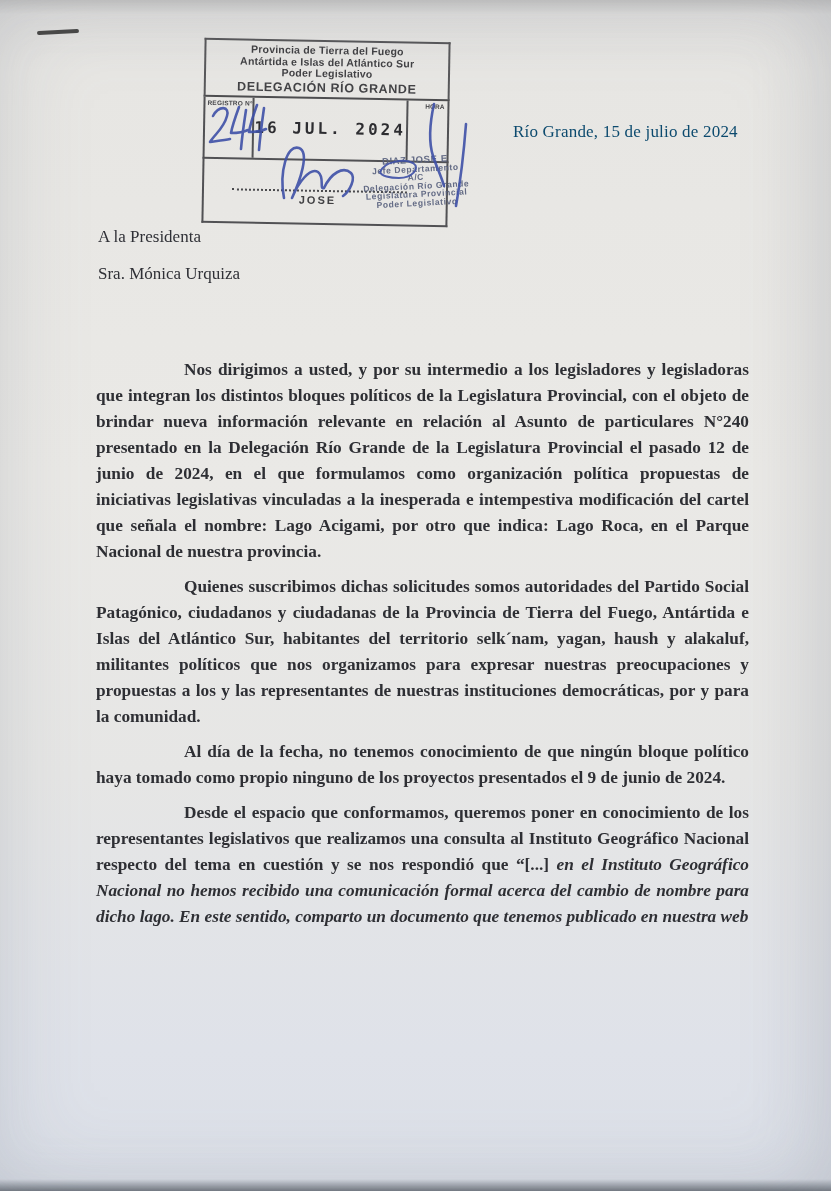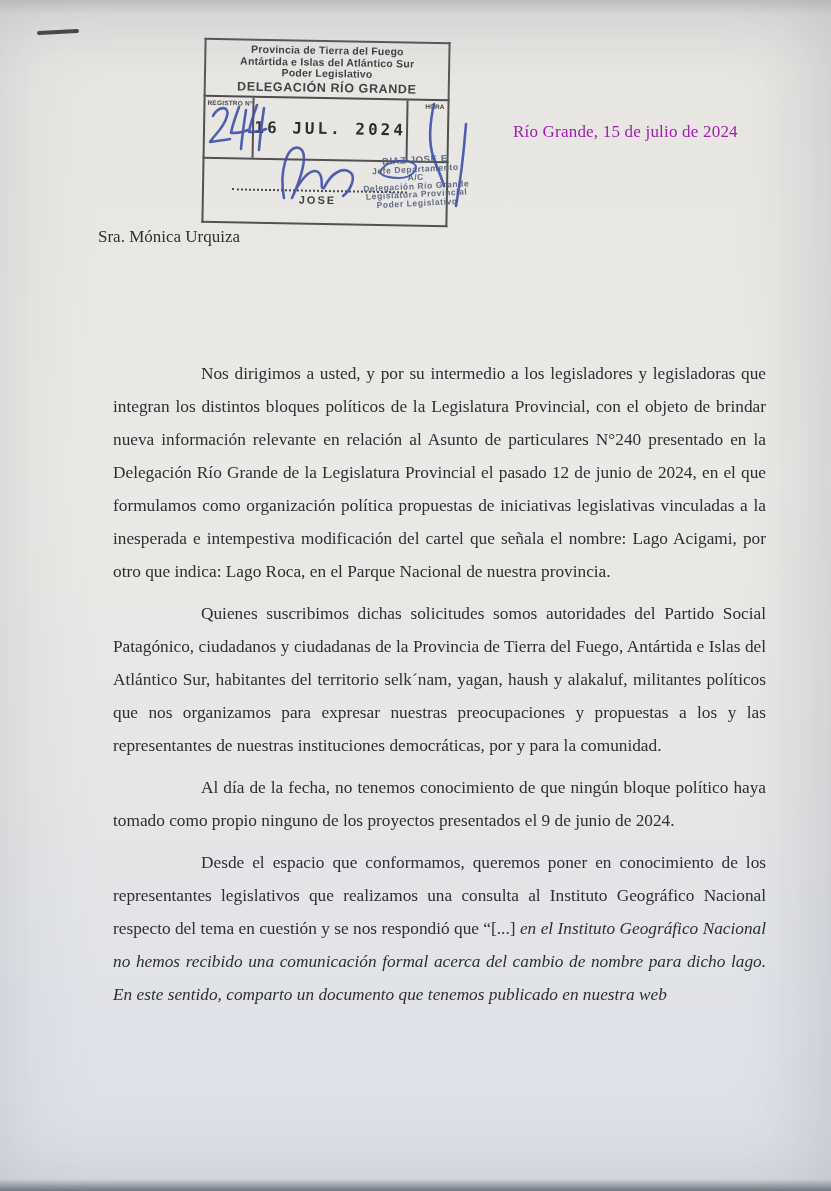--- a/index.html
+++ b/index.html
@@ -32,24 +32,24 @@
   
   .inkstamp{position:absolute;left:352px;top:156px;width:128px;transform:rotate(-3deg);
     text-align:center;font-family:"Liberation Sans", sans-serif;font-weight:bold;
     color:rgba(88,97,125,0.92);pointer-events:none;}
   .inkstamp .l{font-size:8.5px;line-height:8.6px;letter-spacing:.6px;white-space:nowrap;}
   .inkstamp .l1{font-size:9.5px;}
 
   .handwriting{position:absolute;left:0;top:0;pointer-events:none;}
 
   
-  .dateline{position:absolute;left:513px;top:122px;font-size:17px;color:#a21caf;letter-spacing:.2px;}
+  .dateline{position:absolute;left:513px;top:122px;font-size:17px;color:#0c4a6e;letter-spacing:.2px;}
   .recipient{position:absolute;left:98px;top:218px;font-size:17px;color:#2f3036;line-height:37px;}
-  .bodytext{position:absolute;left:113px;top:357px;width:653px;font-size:17.3px;color:#2e2f34;
-    line-height:33px;text-align:justify;}
+  .bodytext{position:absolute;left:96px;top:357px;width:653px;font-size:17.3px;color:#2e2f34;
+    line-height:26px;text-align:justify;font-weight:bold;}
   .bodytext p{margin:0 0 9px 0;text-indent:88px;}
   .bodytext .ital{font-style:italic;}
 </style>
 </head>
 <body>
 
 <div class="paper-shade"></div>
 <div class="topmark"></div>
 
 <div class="stamp">
@@ -100,20 +100,21 @@
   <path d="M466,124 C464,150 461,178 456,206"></path>
 
   <path d="M284,198 C279,172 287,144 299,148 C310,152 300,181 292,198 C298,183 310,167 318,172 C325,177 319,190 324,188 C331,173 343,166 351,173 C356,178 350,191 343,196"></path>
 
   <path d="M380,172 C384,162 403,158 413,163 C421,168 412,178 399,178 C390,178 381,176 380,172" stroke-width="2"></path>
 </svg>
 
 <div class="dateline">Río Grande, 15 de julio de 2024</div>
 
 <div class="recipient">
+  <div>A la Presidenta</div>
   <div>Sra. Mónica Urquiza</div>
 </div>
 
 <div class="bodytext">
   <p>Nos dirigimos a usted, y por su intermedio a los legisladores y legisladoras que integran los distintos bloques políticos de la Legislatura Provincial, con el objeto de brindar nueva información relevante en relación al Asunto de particulares N°240 presentado en la Delegación Río Grande de la Legislatura Provincial el pasado 12 de junio de 2024, en el que formulamos como organización política propuestas de iniciativas legislativas vinculadas a la inesperada e intempestiva modificación del cartel que señala el nombre: Lago Acigami, por otro que indica: Lago Roca, en el Parque Nacional de nuestra provincia.</p>
   <p>Quienes suscribimos dichas solicitudes somos autoridades del Partido Social Patagónico, ciudadanos y ciudadanas de la Provincia de Tierra del Fuego, Antártida e Islas del Atlántico Sur, habitantes del territorio selk´nam, yagan, haush y alakaluf, militantes políticos que nos organizamos para expresar nuestras preocupaciones y propuestas a los y las representantes de nuestras instituciones democráticas, por y para la comunidad.</p>
   <p>Al día de la fecha, no tenemos conocimiento de que ningún bloque político haya tomado como propio ninguno de los proyectos presentados el 9 de junio de 2024.</p>
   <p><span>Desde el espacio que conformamos, queremos poner en conocimiento de los representantes legislativos que realizamos una consulta al Instituto Geográfico Nacional respecto del tema en cuestión y se nos respondió que “[...] </span><span class="ital">en el Instituto Geográfico Nacional no hemos recibido una comunicación formal acerca del cambio de nombre para dicho lago. En este sentido, comparto un documento que tenemos publicado en nuestra web</span></p>
 </div>
 

